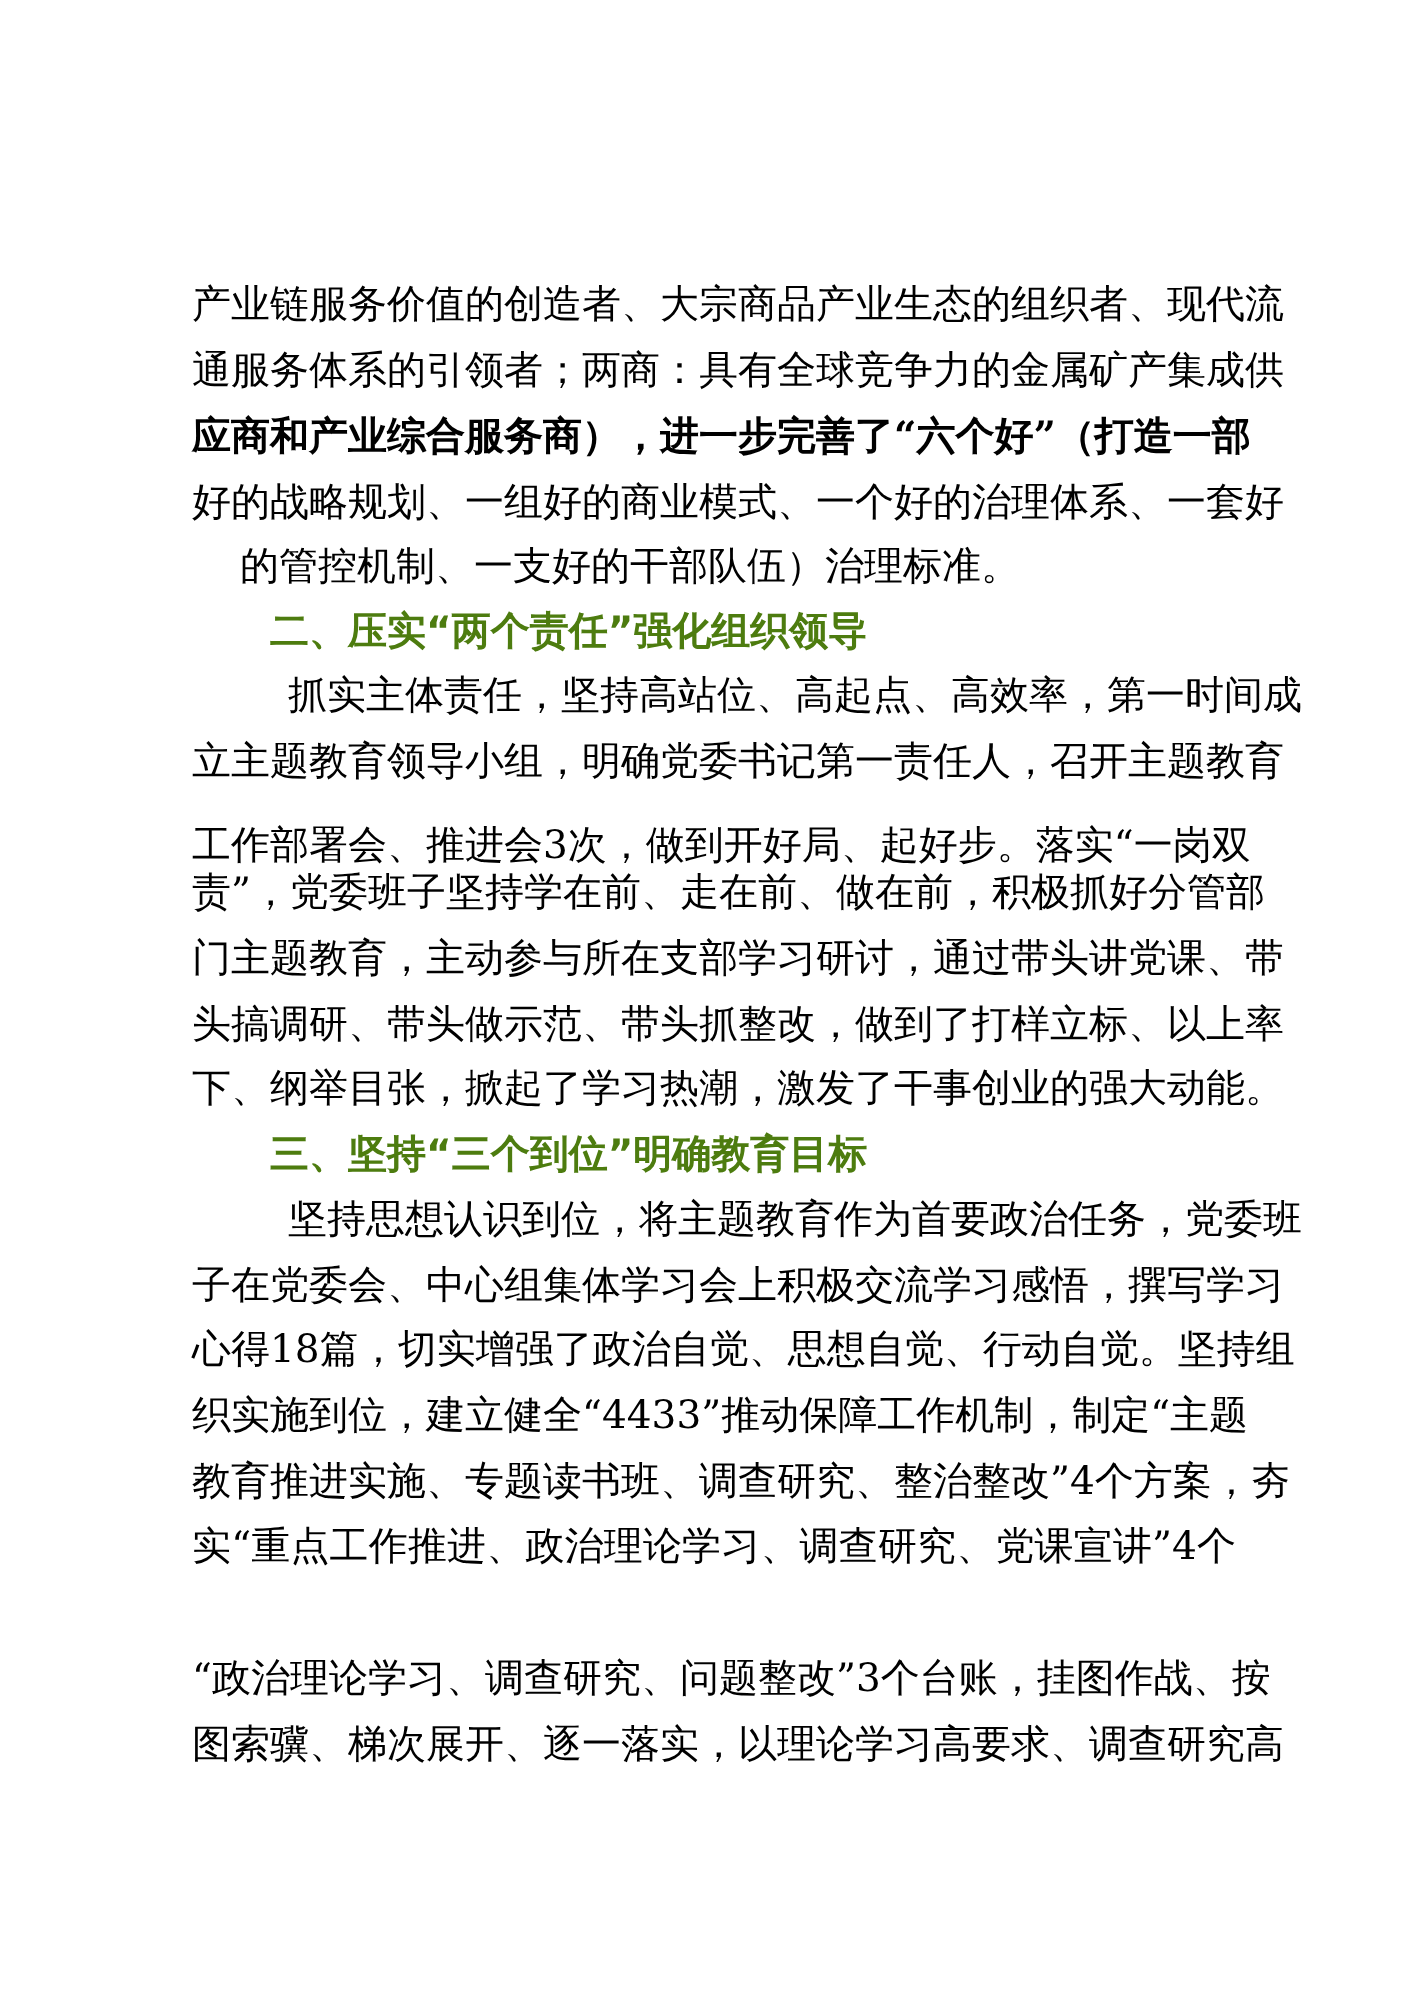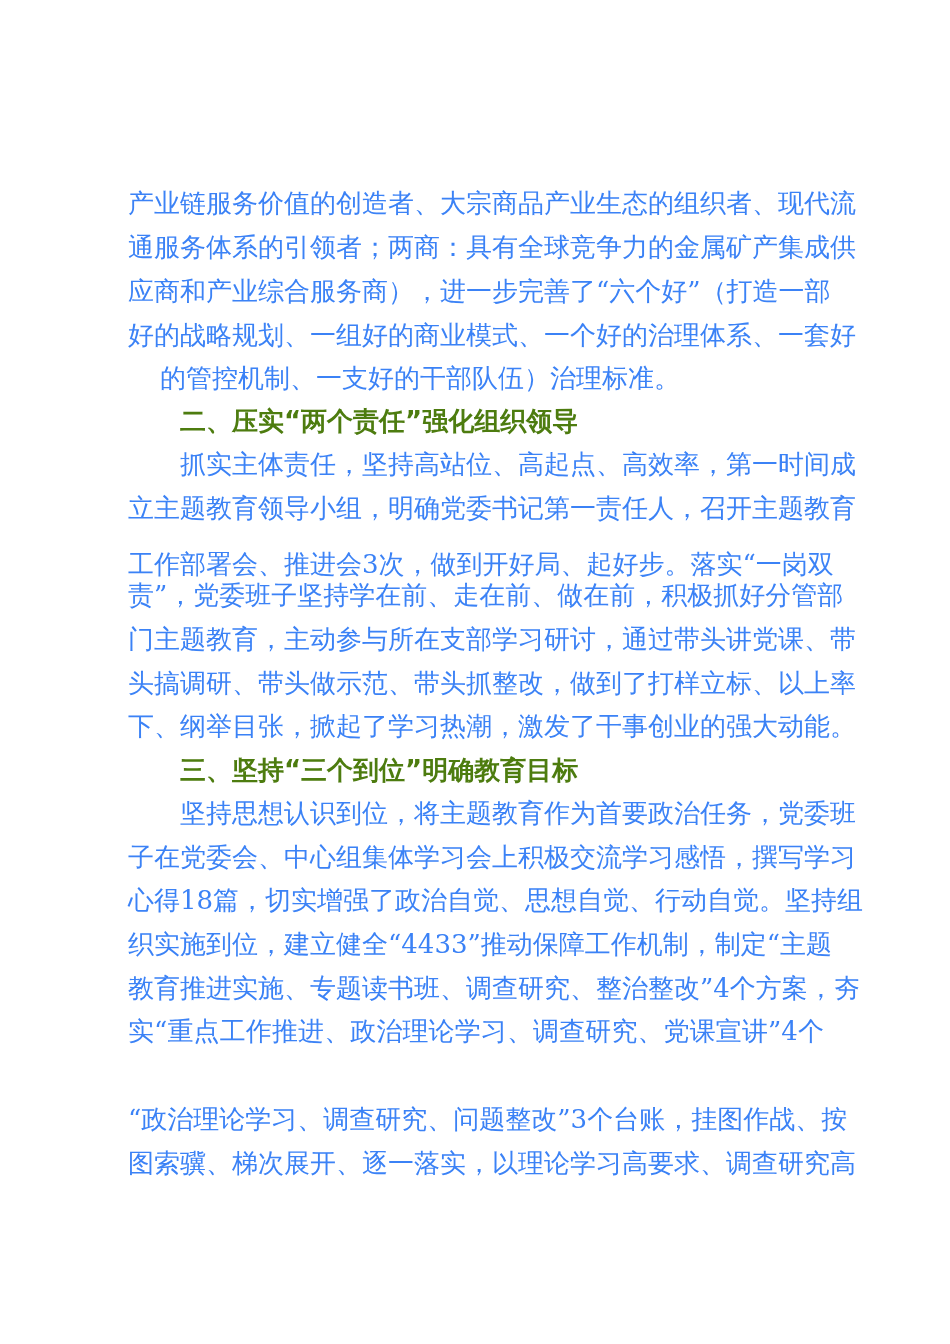--- a/index.html
+++ b/index.html
@@ -21,51 +21,51 @@
       background: #ffffff;
     }
     .line {
       position: absolute;
       left: 128px;
       width: 696px;
       height: 40px;
       line-height: 40px;
       font-family: "DejaVu Serif", "Liberation Serif", serif;
       font-size: 26px;
-      color: #3b82f6;
+      color: #000000;
       white-space: nowrap;
       text-align: justify;
       text-align-last: justify;
       letter-spacing: 0px;
     }
     .line.last {
       text-align-last: left;
     }
     .line.indent {
-      left: 180px;
+      left: 192px;
       width: 644px;
     }
     .line.heading {
       left: 180px;
       width: auto;
       text-align: left;
       text-align-last: left;
       font-family: "DejaVu Sans", "Liberation Sans", sans-serif;
       font-weight: bold;
       color: #4d7c0f;
     }
   </style>
 </head>
 <body>
 
 <div class="page">
 
   <div class="line" style="top:183px;">产业链服务价值的创造者、大宗商品产业生态的组织者、现代流</div>
   <div class="line" style="top:227px;">通服务体系的引领者；两商：具有全球竞争力的金属矿产集成供</div>
-  <div class="line" style="top:271px;">应商和产业综合服务商），进一步完善了“六个好”（打造一部</div>
+  <div class="line" style="top:271px;font-weight:bold;">应商和产业综合服务商），进一步完善了“六个好”（打造一部</div>
   <div class="line" style="top:315px;">好的战略规划、一组好的商业模式、一个好的治理体系、一套好</div>
   <div class="line last" style="top:358px;margin-left:32px;">的管控机制、一支好的干部队伍）治理标准。</div>
 
   <div class="line heading" style="top:401px;">二、压实“两个责任”强化组织领导</div>
 
   <div class="line indent" style="top:444px;">抓实主体责任，坚持高站位、高起点、高效率，第一时间成</div>
   <div class="line" style="top:488px;">立主题教育领导小组，明确党委书记第一责任人，召开主题教育</div>
   <div class="line" style="top:532px;margin-top:12px;">工作部署会、推进会3次，做到开好局、起好步。落实“一岗双</div>
   <div class="line" style="top:575px;">责”，党委班子坚持学在前、走在前、做在前，积极抓好分管部</div>
   <div class="line" style="top:619px;">门主题教育，主动参与所在支部学习研讨，通过带头讲党课、带</div>

